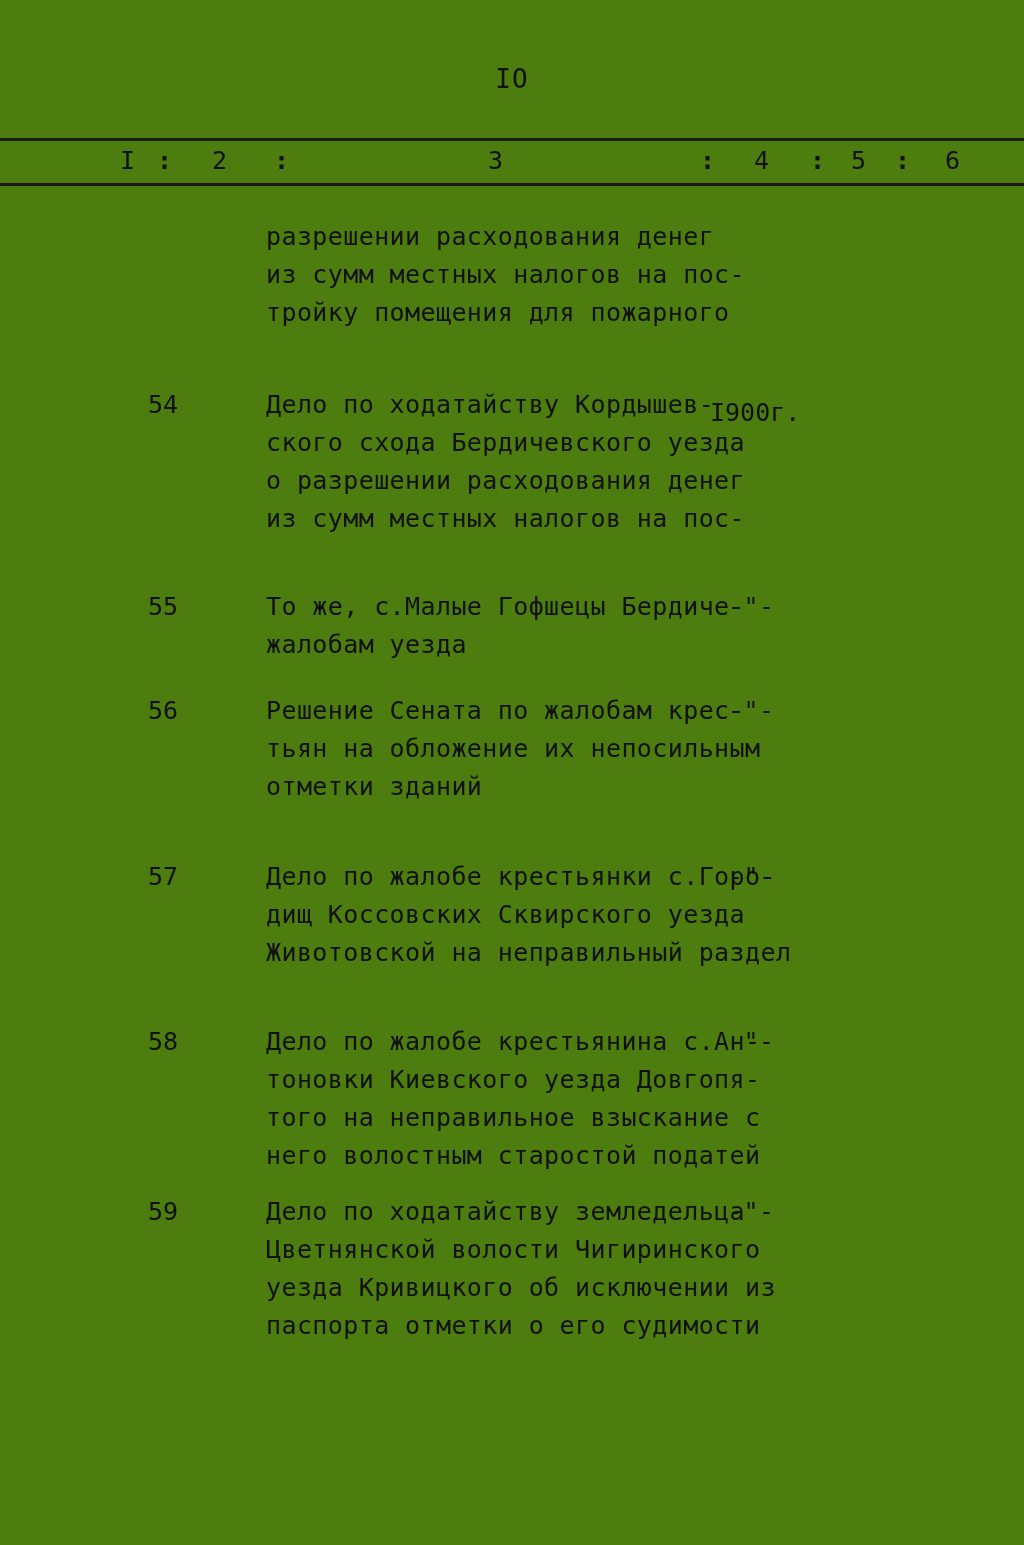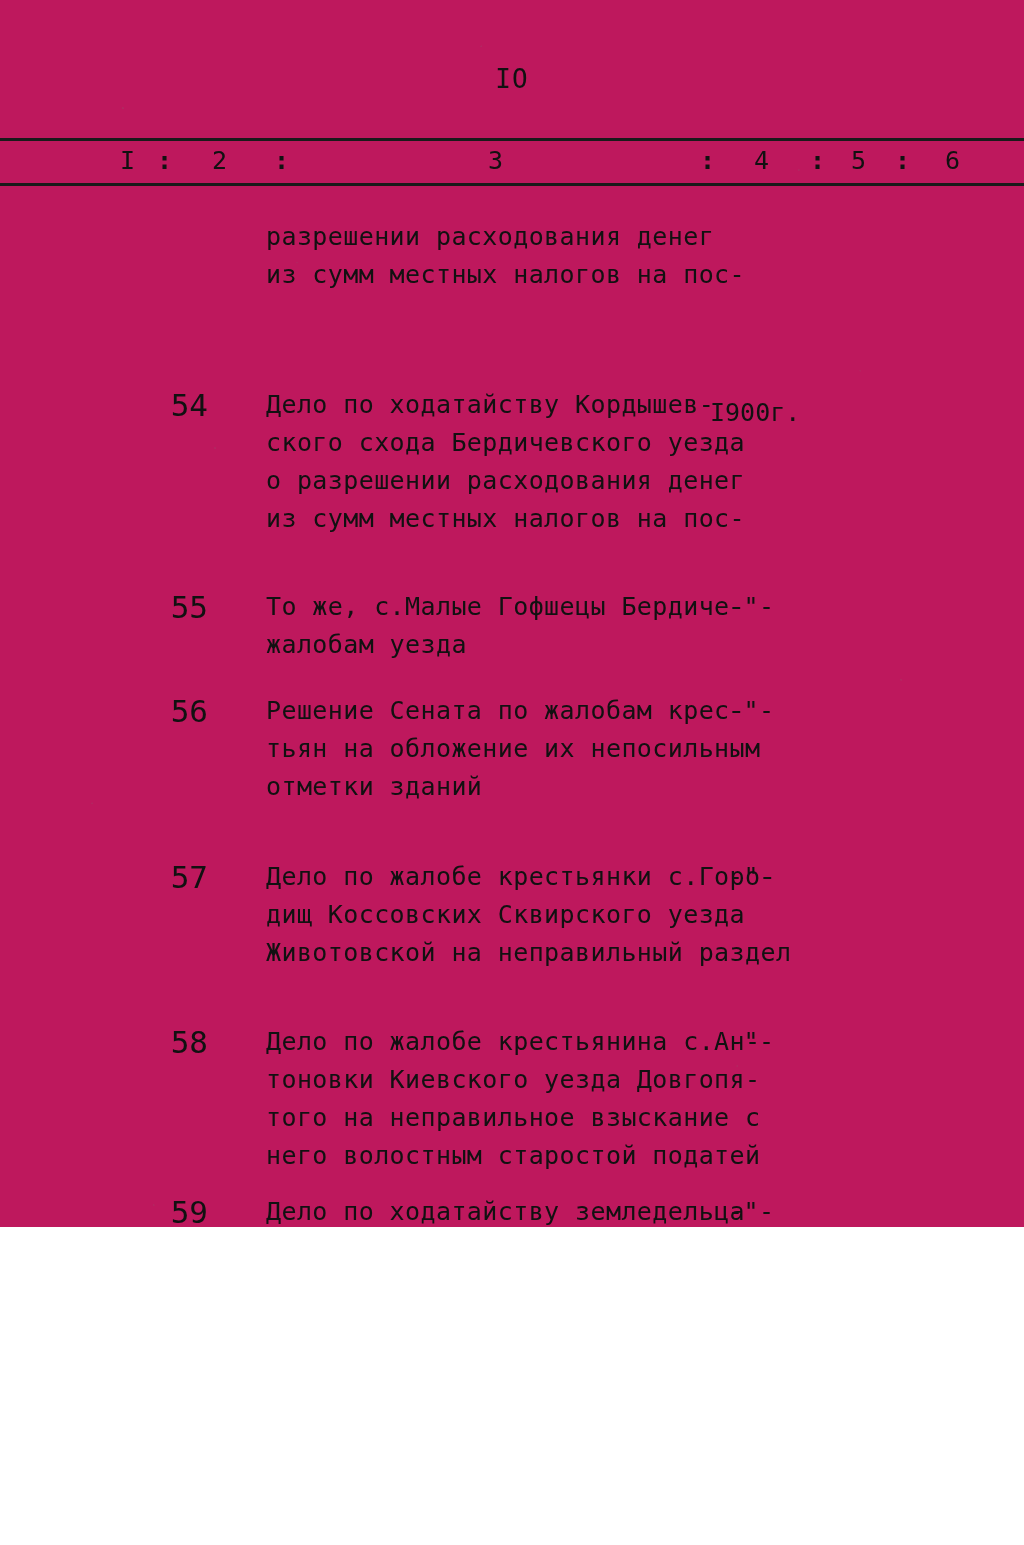--- a/index.html
+++ b/index.html
@@ -7,22 +7,22 @@
     padding: 0;
     background: #ffffff;
   }
   body {
     font-family: "DejaVu Sans Mono", "Liberation Mono", monospace;
     color: #111111;
   }
   #page {
     position: relative;
     width: 1024px;
-    height: 1227px;
-    background: #be185d;
+    height: 1545px;
+    background: #4d7c0f;
     overflow: hidden;
   }
   
   #grain {
     position: absolute;
     left: 0; top: 0;
     width: 1024px;
     height: 1545px;
     pointer-events: none;
     opacity: 0.5;
@@ -105,23 +105,23 @@
   .entry {
     position: absolute;
     left: 0;
     width: 1024px;
   }
   .entry-number {
     position: absolute;
     left: 118px;
     top: 0;
     width: 90px;
-    font-size: 31px;
-    line-height: 38px;
-    text-align: right;
+    font-size: 25px;
+    line-height: 38px;
+    text-align: center;
     white-space: nowrap;
   }
   .entry-lines {
     position: absolute;
     left: 266px;
     top: 0;
     width: 470px;
   }
   .entry-line {
     font-size: 25px;
@@ -169,20 +169,21 @@
   </div>
 
   <div id="header-rule-bottom"></div>
 
   <div id="entries">
       <div class="entry" style="top: 218px;">
         <div class="entry-number"></div>
         <div class="entry-lines">
           <div class="entry-line">разрешении расходования денег</div>
           <div class="entry-line">из сумм местных налогов на пос-</div>
+          <div class="entry-line">тройку помещения для пожарного</div>
         </div>
       </div>
       <div class="entry" style="top: 386px;">
         <div class="entry-number">54</div>
         <div class="entry-lines">
           <div class="entry-line">Дело по ходатайству Кордышев-</div>
           <div class="entry-line">ского схода Бердичевского уезда</div>
           <div class="entry-line">о разрешении расходования денег</div>
           <div class="entry-line">из сумм местных налогов на пос-</div>
         </div>

